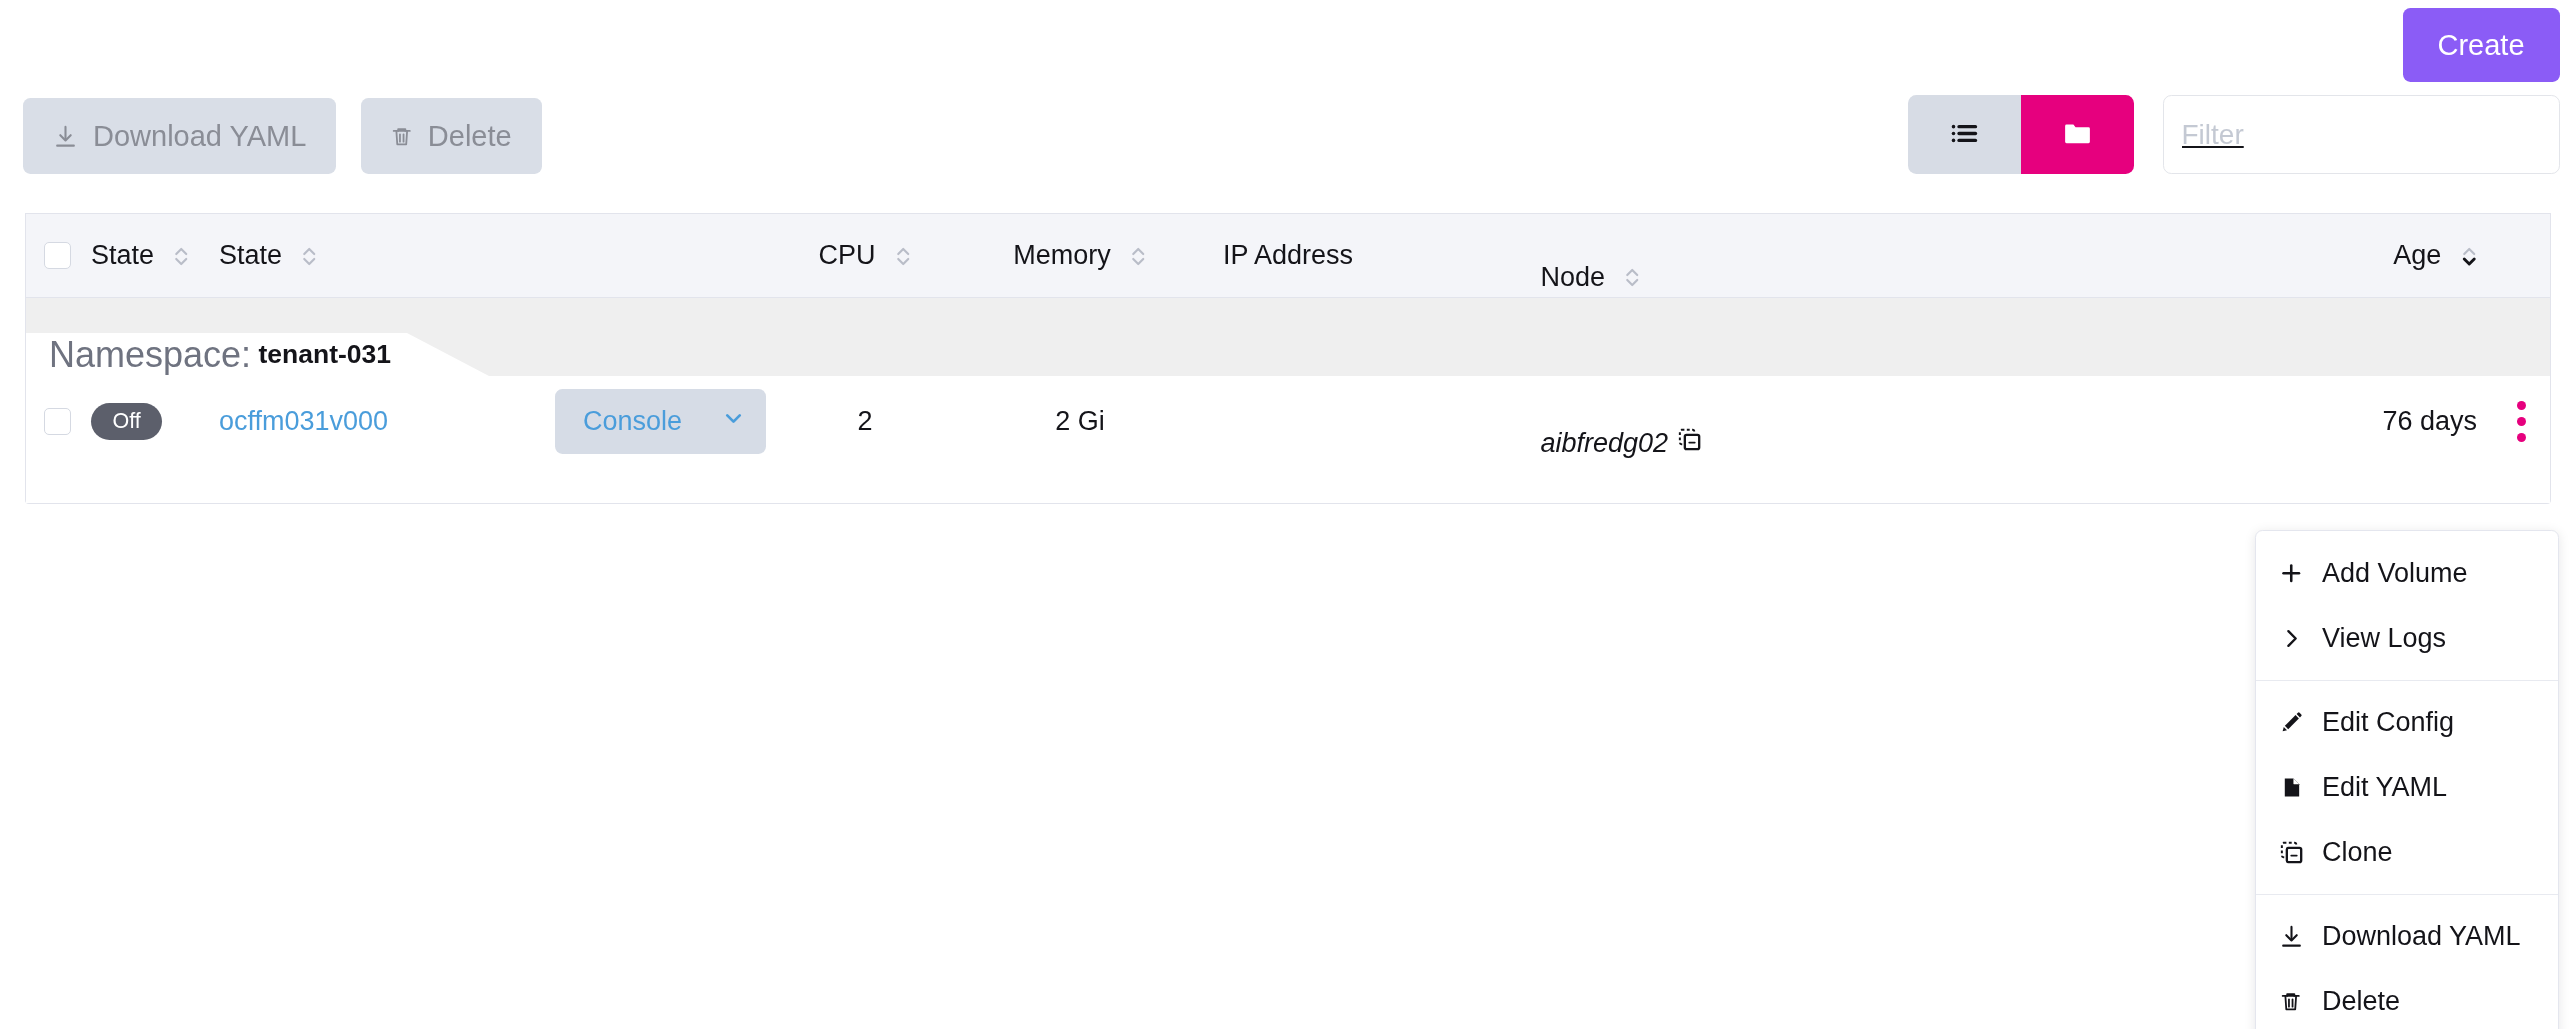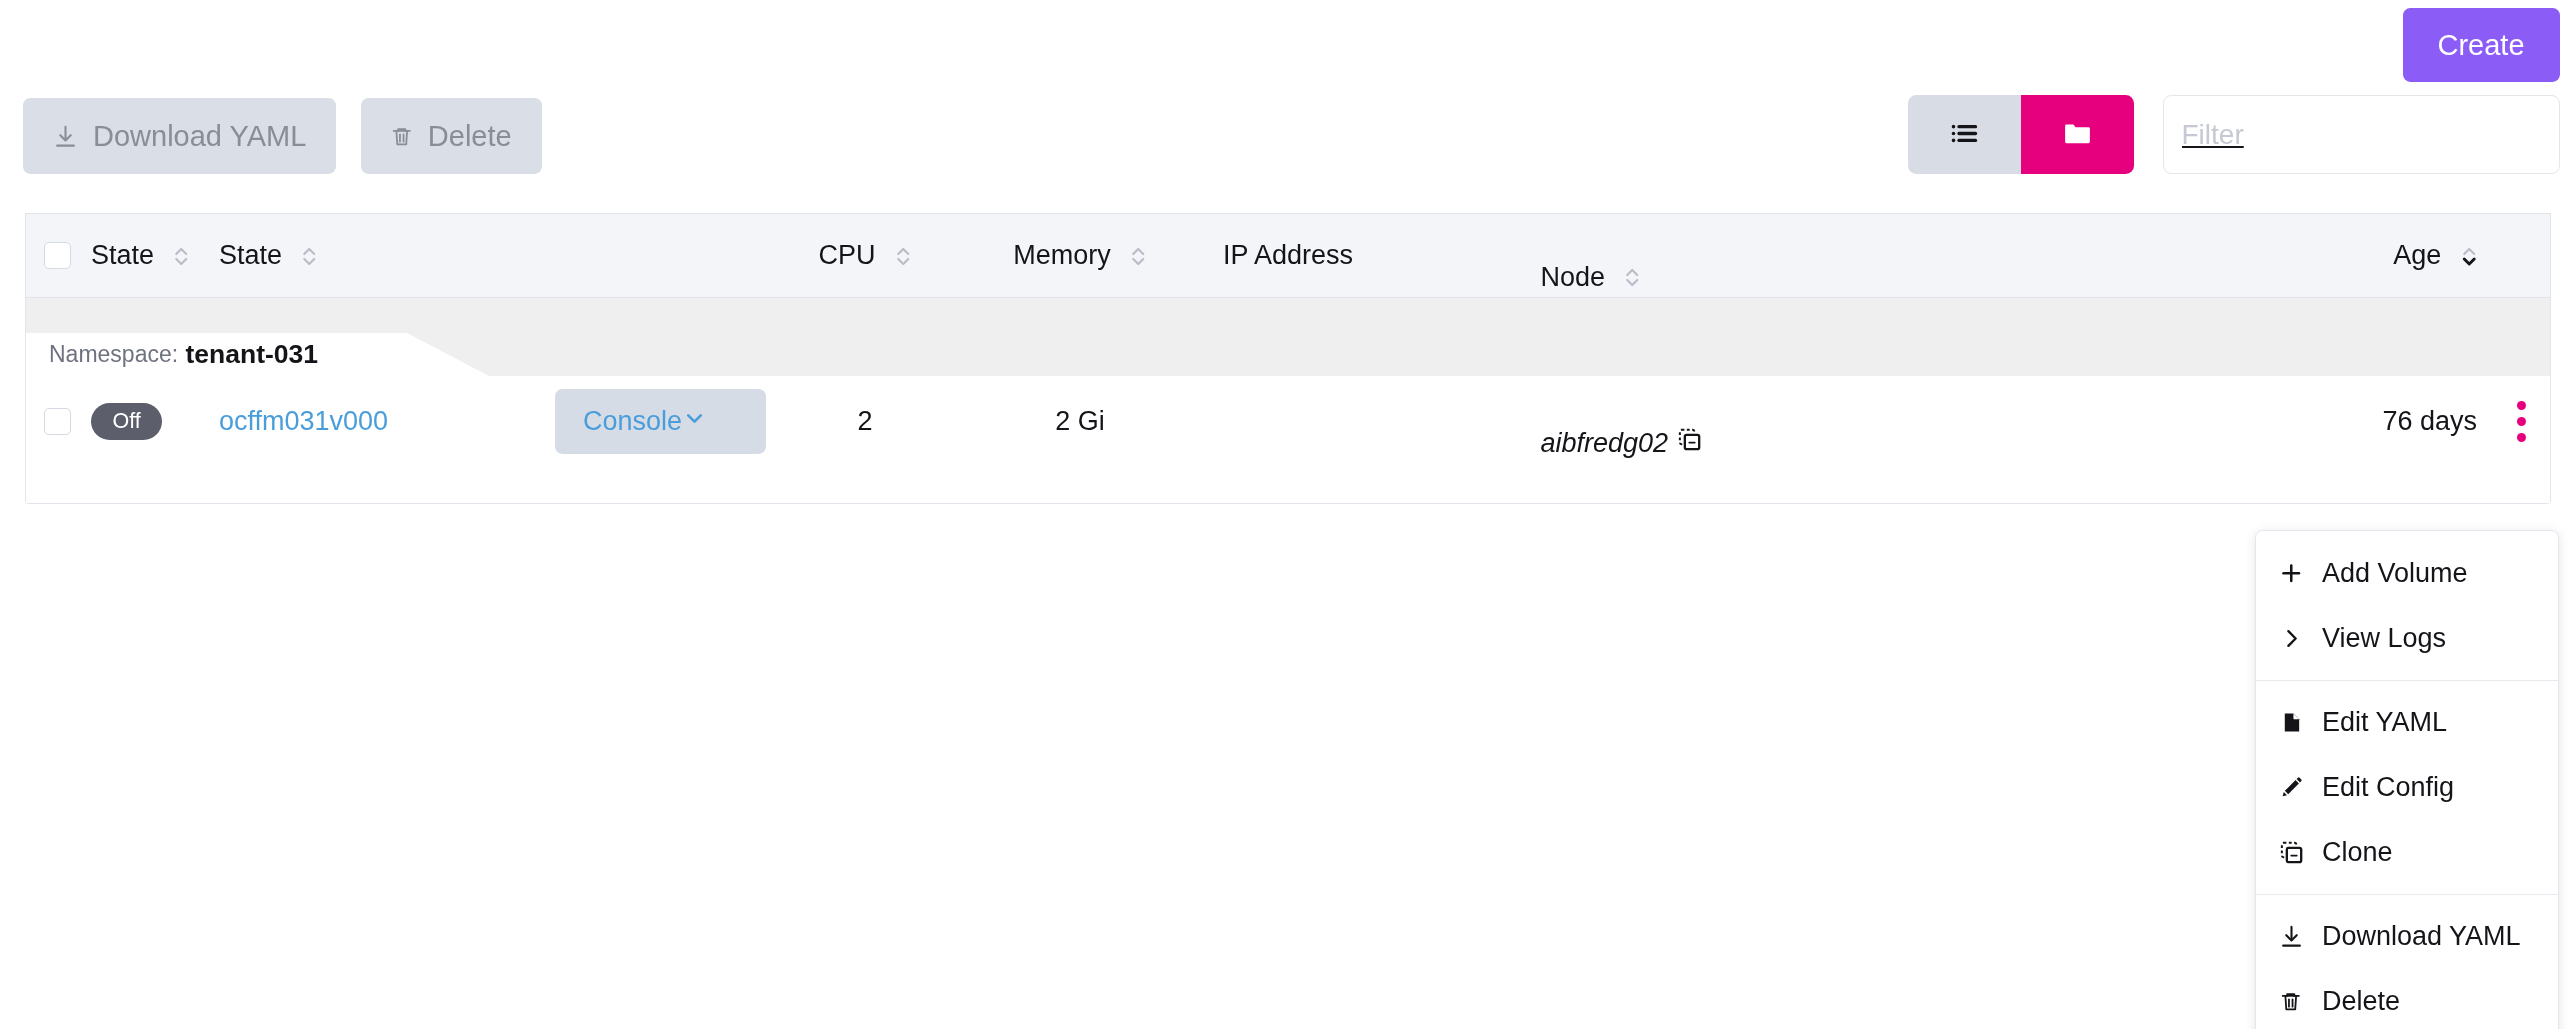--- a/index.html
+++ b/index.html
@@ -198,21 +198,21 @@
     top: 35px;
     height: 43px;
     width: 463px;
     background: #ffffff;
     clip-path: polygon(0 0, 381px 0, 463px 100%, 0 100%);
     display: flex;
     align-items: center;
   }
   .ns-label {
     padding-left: 23px;
-    font-size: 23px;
+    font-size: 36px;
     color: #6F7380;
     white-space: nowrap;
   }
   .ns-value {
     font-size: 26.5px;
     color: #141419;
     font-weight: 600;
     padding-left: 7.4px;
     white-space: nowrap;
   }
@@ -244,20 +244,21 @@
     background: #D6DCE6;
     border: none;
     border-radius: 7.4px;
     height: 65px;
     width: 211px;
     color: #4A9DDB;
     font-family: "Liberation Sans", sans-serif;
     font-size: 27px;
     display: flex;
     align-items: center;
+    justify-content: space-between;
     padding: 0 20px 0 28px;
     cursor: pointer;
     box-sizing: border-box;
   }
   .cell-text { font-size: 27px; color: #141419; }
   .node-cell { display: flex; align-items: center; gap: 8.3px; font-style: italic; }
   .copy-icon { cursor: pointer; display: block; }
   .kebab {
     background: none;
     border: none;
@@ -548,37 +549,37 @@
         <path d="M9 5l7 7-7 7"></path>
       </svg>
     </span>
     <span>View Logs</span>
   </div>
 
   <div class="ctx-sep"></div>
 
   <div class="ctx-item">
     <span class="ctx-ico">
-      <svg width="23" height="25" viewBox="0 0 24 24" fill="#141419" stroke="none">
-        <path d="M5 2.5h9L20 8.5V21a.5.5 0 0 1-.5.5h-14A.5.5 0 0 1 5 21z"></path>
-        <path d="M14 2.5L20 8.5h-5.5a.5.5 0 0 1-.5-.5z" fill="#ffffff"></path>
-      </svg>
-    </span>
-    <span>Edit YAML</span>
-  </div>
-
-  <div class="ctx-item">
-    <span class="ctx-ico">
       <svg width="25" height="25" viewBox="0 0 24 24" fill="#141419" stroke="none">
         <path d="M3.5 20.5l1.1-4.2 3.1 3.1z"></path>
         <path d="M5.6 15.2L15.9 4.9l3.2 3.2L8.8 18.4z"></path>
         <path d="M16.9 3.9l1.3-1.3a1.1 1.1 0 0 1 1.6 0l1.6 1.6a1.1 1.1 0 0 1 0 1.6l-1.3 1.3z"></path>
       </svg>
     </span>
     <span>Edit Config</span>
+  </div>
+
+  <div class="ctx-item">
+    <span class="ctx-ico">
+      <svg width="23" height="25" viewBox="0 0 24 24" fill="#141419" stroke="none">
+        <path d="M5 2.5h9L20 8.5V21a.5.5 0 0 1-.5.5h-14A.5.5 0 0 1 5 21z"></path>
+        <path d="M14 2.5L20 8.5h-5.5a.5.5 0 0 1-.5-.5z" fill="#ffffff"></path>
+      </svg>
+    </span>
+    <span>Edit YAML</span>
   </div>
 
   <div class="ctx-item">
     <span class="ctx-ico">
       <svg width="26.5" height="26.5" viewBox="0 0 24 24" fill="none">
         <rect x="3.5" y="3.5" width="13" height="13" rx="1.5" stroke="#141419" stroke-width="1.8" stroke-dasharray="2.6 2.2"></rect>
         <rect x="8" y="8" width="13" height="13" rx="1.5" stroke="#141419" stroke-width="2.1" fill="#ffffff"></rect>
         <path d="M12 15h5" stroke="#141419" stroke-width="1.6" stroke-linecap="round"></path>
       </svg>
     </span>

